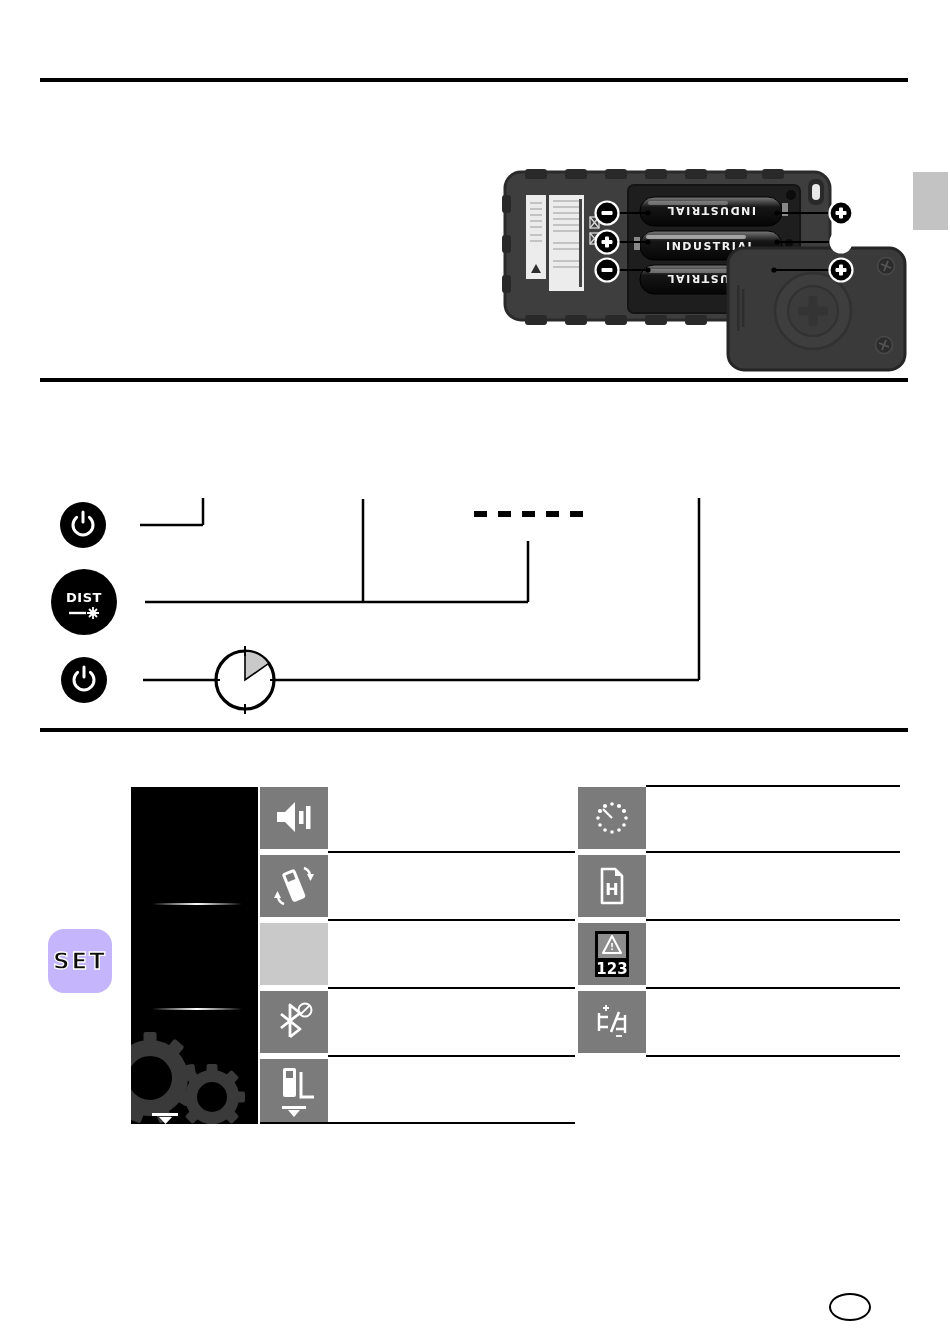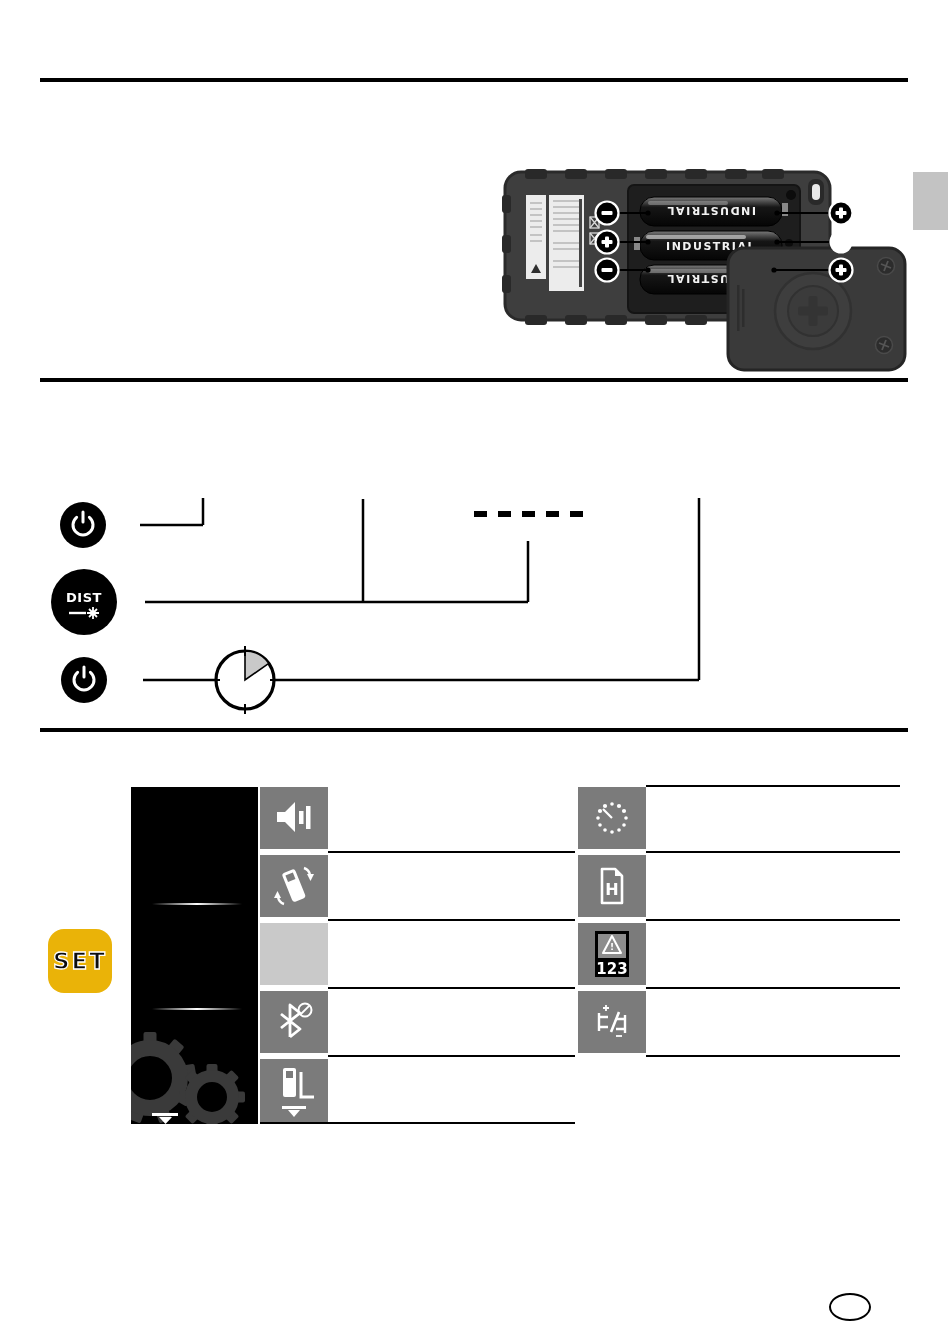--- a/index.html
+++ b/index.html
@@ -7,21 +7,21 @@
         font-family:"DejaVu Sans", sans-serif;}
   .hr{position:absolute;background:#000;height:4px;left:40px;width:868px;}
   .side-tab{position:absolute;left:913px;top:172px;width:35px;height:58px;background:#c3c3c3;}
   .figure{position:absolute;}
   .screen{position:absolute;left:131px;top:787px;width:127px;height:337px;background:#000;overflow:hidden;}
   .sepline{position:absolute;left:21px;width:90px;height:2px;
            background:linear-gradient(90deg,rgba(255,255,255,0),#fff 50%,rgba(255,255,255,0));}
   .tile{position:absolute;width:68px;background:#7b7b7b;}
   .tile.sel{background:#c9c9c9;}
   .grid-rule{position:absolute;height:2px;background:#000;}
-  .set-btn{position:absolute;left:48px;top:929px;width:64px;height:64px;background:#eab308;border-radius:16px;}
+  .set-btn{position:absolute;left:48px;top:929px;width:64px;height:64px;background:#c4b5fd;border-radius:16px;}
   .page-oval{position:absolute;left:829px;top:1293px;width:38px;height:24px;border:2.5px solid #000;border-radius:50%;}
   svg{display:block;}
   text{font-family:"DejaVu Sans", sans-serif;}
 </style>
 </head>
 <body>
 
 <div class="page">
 
   <div class="hr" style="top:78px"></div>

